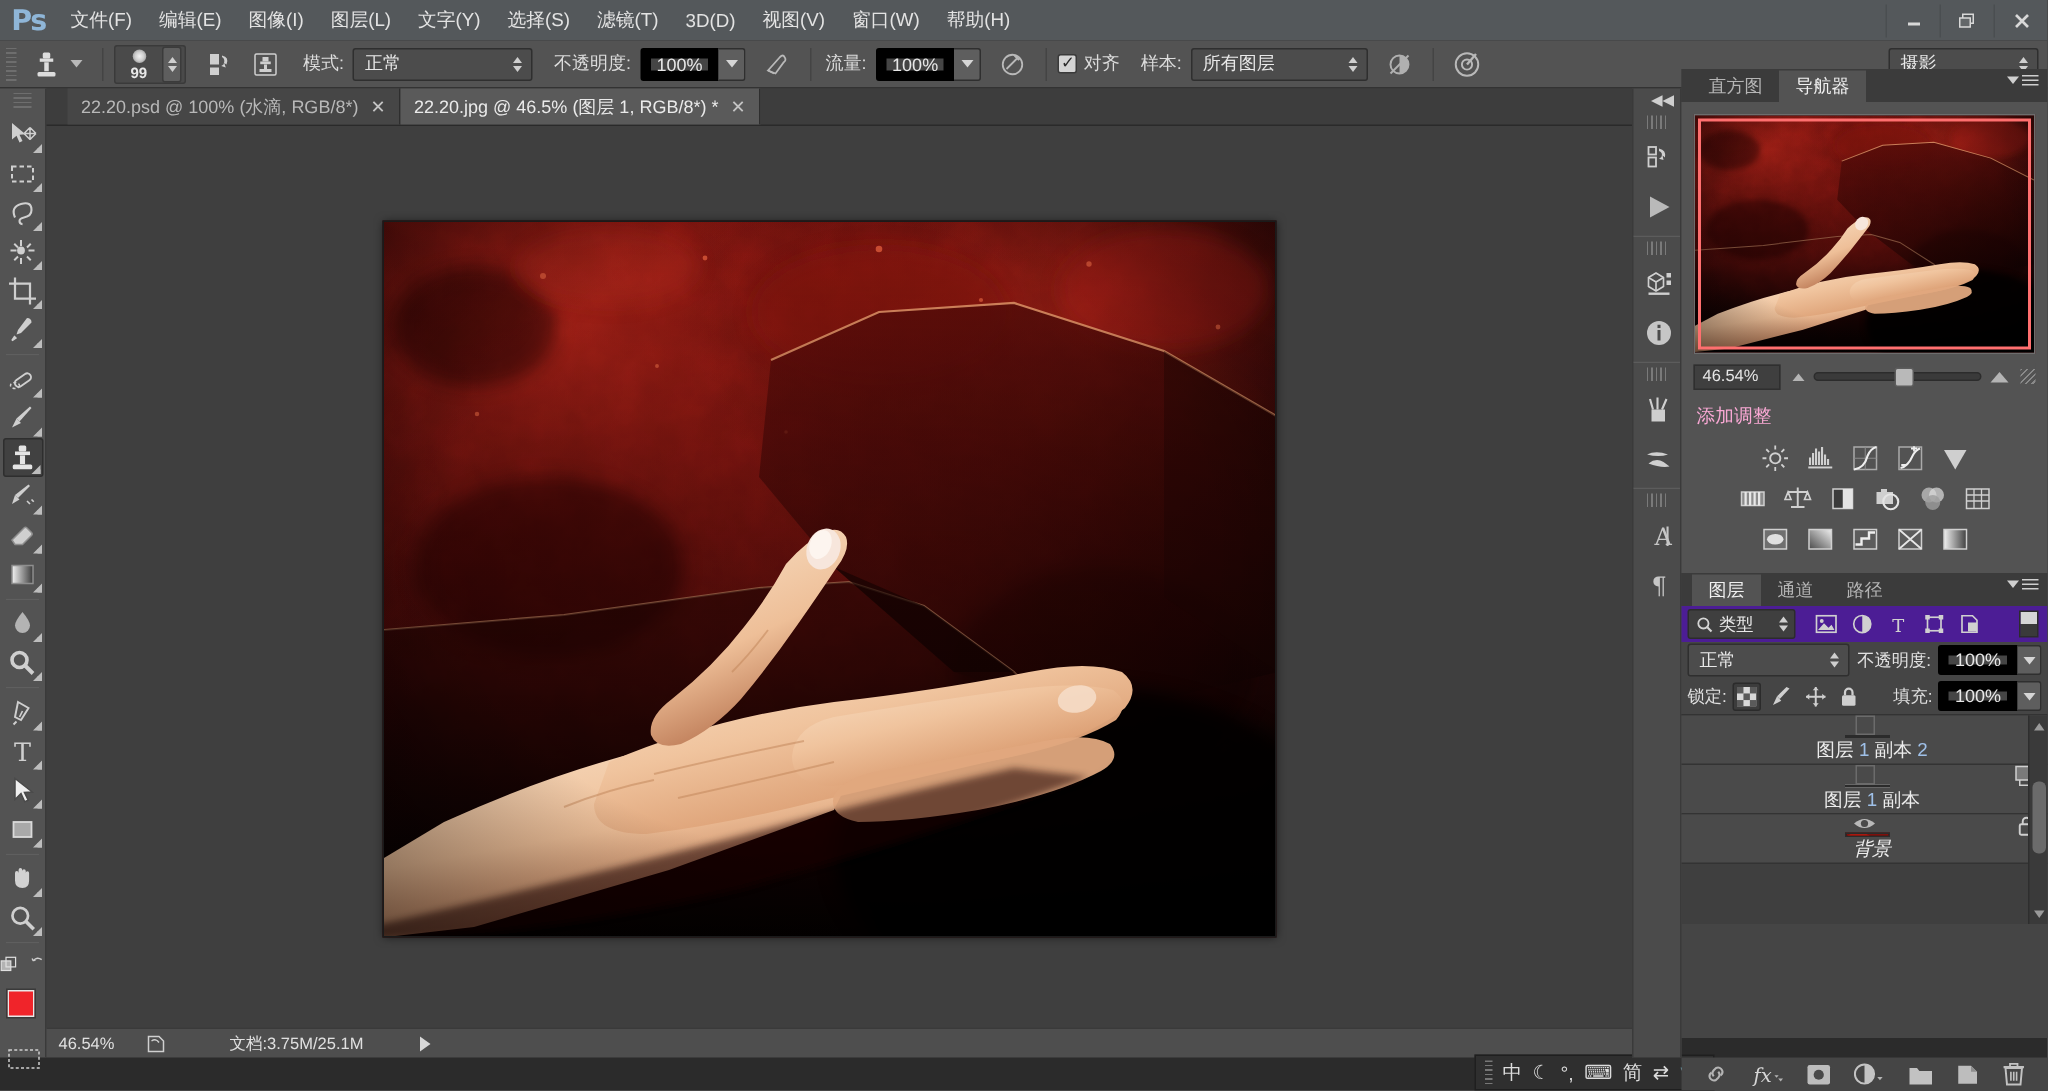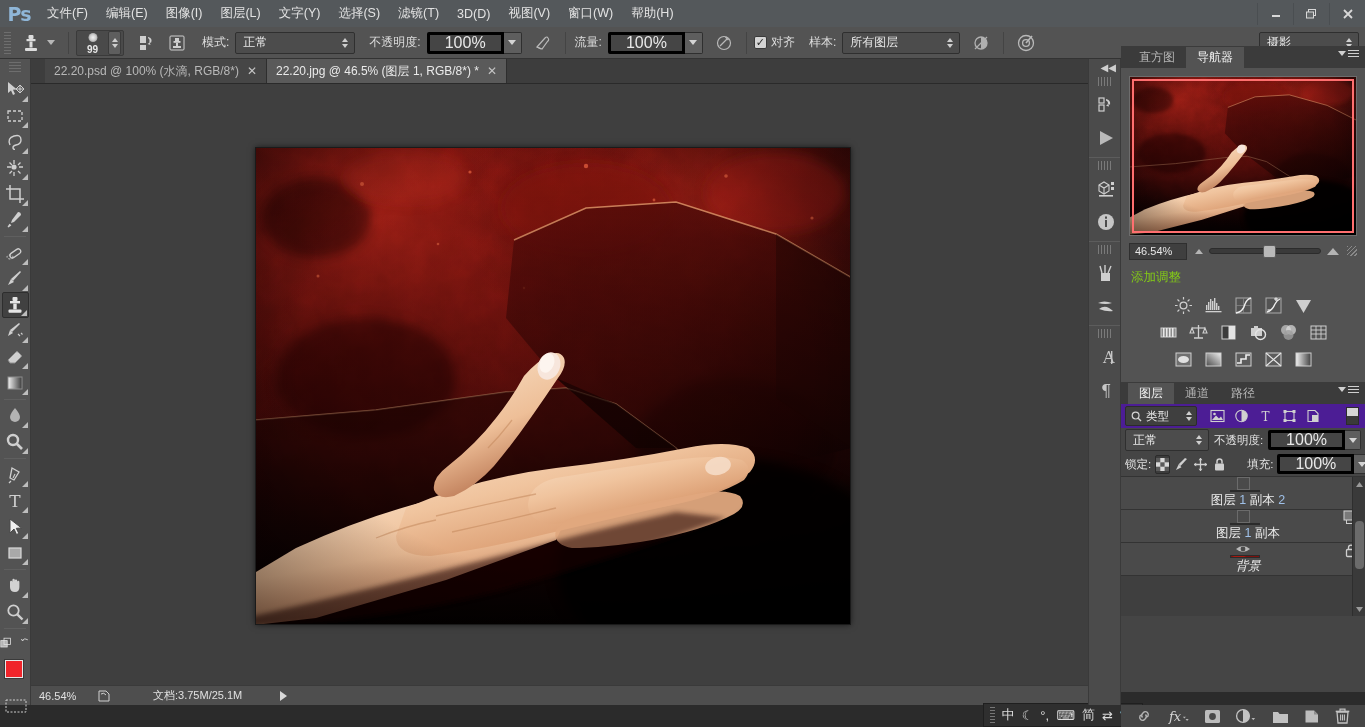--- a/index.html
+++ b/index.html
@@ -71,22 +71,22 @@
   .spin i.up{border-bottom:4px solid #cfcfcf;}
   .spin i.dn{border-top:4px solid #cfcfcf;}
   .ob-label{font-size:12px;color:#dcdcdc;margin:0 6px 0 2px;white-space:nowrap;}
   .selectbox{
     height:22px;background:#4c4c4c;border:1px solid #2f2f2f;border-radius:2px;
     display:flex;align-items:center;padding:0 4px 0 7px;color:#e8e8e8;font-size:12px;
     position:relative;
   }
   .selectbox .sv{flex:1;white-space:nowrap;}
   .numbox{
-    height:22px;min-width:44px;background:#454545;border:3px solid #000000;border-radius:2px 0 0 2px;
-    display:flex;align-items:center;justify-content:center;color:#e8e8e8;font-size:16px;padding:0 15px;
+    height:22px;min-width:44px;background:#454545;border:7px solid #000000;border-radius:2px 0 0 2px;
+    display:flex;align-items:center;justify-content:center;color:#e8e8e8;font-size:12px;padding:0 4px;
   }
   .numdrop{
     height:22px;width:18px;background:#5e5e5e;border:1px solid #2f2f2f;border-left:none;border-radius:0 2px 2px 0;
     display:flex;align-items:center;justify-content:center;
   }
   .numdrop i{width:0;height:0;border-left:4px solid transparent;border-right:4px solid transparent;border-top:5px solid #d5d5d5;}
   .chk{
     width:13px;height:13px;background:#d4d4d4;border:1px solid #3a3a3a;border-radius:2px;
     display:flex;align-items:center;justify-content:center;color:#2a2a2a;font-size:11px;line-height:1;margin-right:4px;
   }
@@ -210,21 +210,21 @@
   }
   .nav-slider{flex:1;display:flex;align-items:center;gap:6px;padding:0 8px;}
   .sl-track{flex:1;height:6px;background:#3a3a3a;border:1px solid #2c2c2c;border-radius:3px;position:relative;}
   .sl-thumb{position:absolute;left:48%;top:-4px;width:13px;height:13px;background:#b9b9b9;border:1px solid #5c5c5c;border-radius:2px;}
   .mtn{width:0;height:0;border-left:6px solid transparent;border-right:6px solid transparent;border-bottom:7px solid #b4b4b4;}
   .mtn.sm{border-left-width:4px;border-right-width:4px;border-bottom-width:5px;}
   .grip-corner{width:10px;height:10px;background-image:repeating-linear-gradient(135deg,#8a8a8a 0 1px,transparent 1px 3px);}
 
   
   .adjpanel{background:#535353;}
-  .adj-title{padding:9px 10px 4px;font-size:12.5px;color:#84cc16;}
+  .adj-title{padding:9px 10px 4px;font-size:12.5px;color:#f9a8d4;}
   .adj-grid{padding:2px 0 9px;}
   .adj-row{display:flex;justify-content:center;gap:8px;padding:3px 0;}
   .adj-btn{width:22px;height:21px;display:flex;align-items:center;justify-content:center;}
 
   
   .lpanel{background:#454545;}
   .filterrow{
     height:24px;background:#4c1d95;display:flex;align-items:center;padding:0 4px;gap:0;
   }
   .filtersel{

